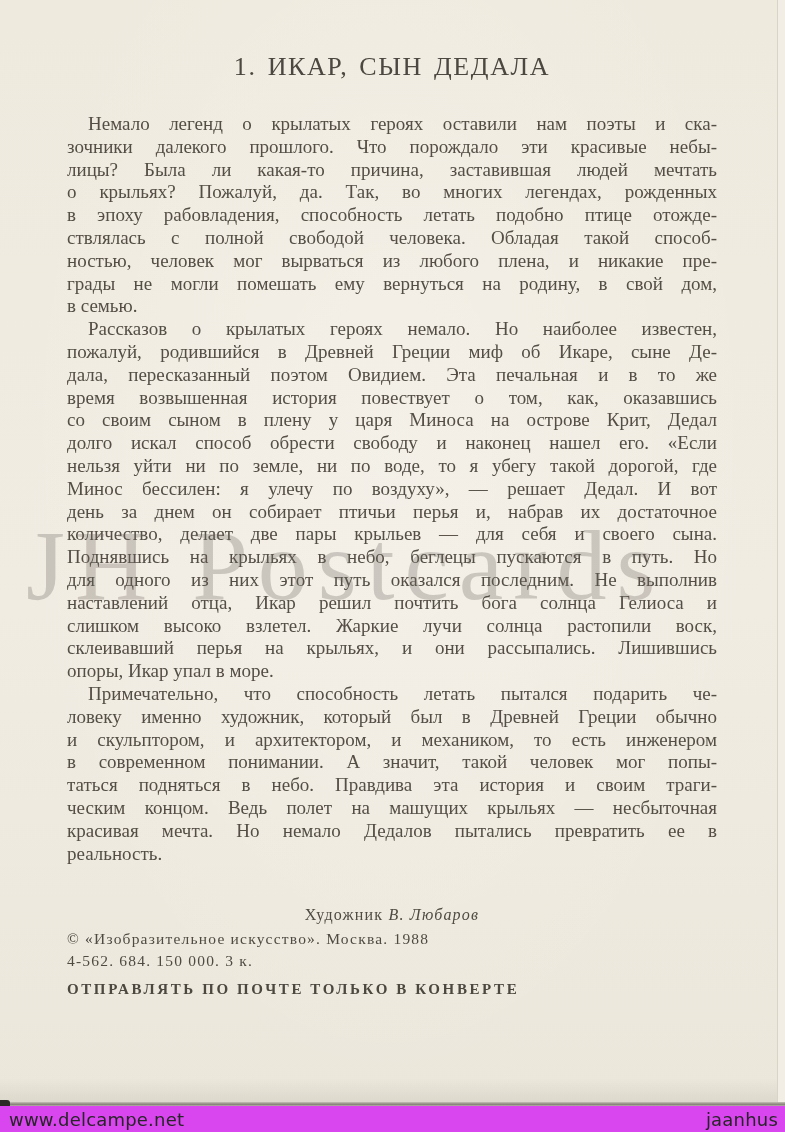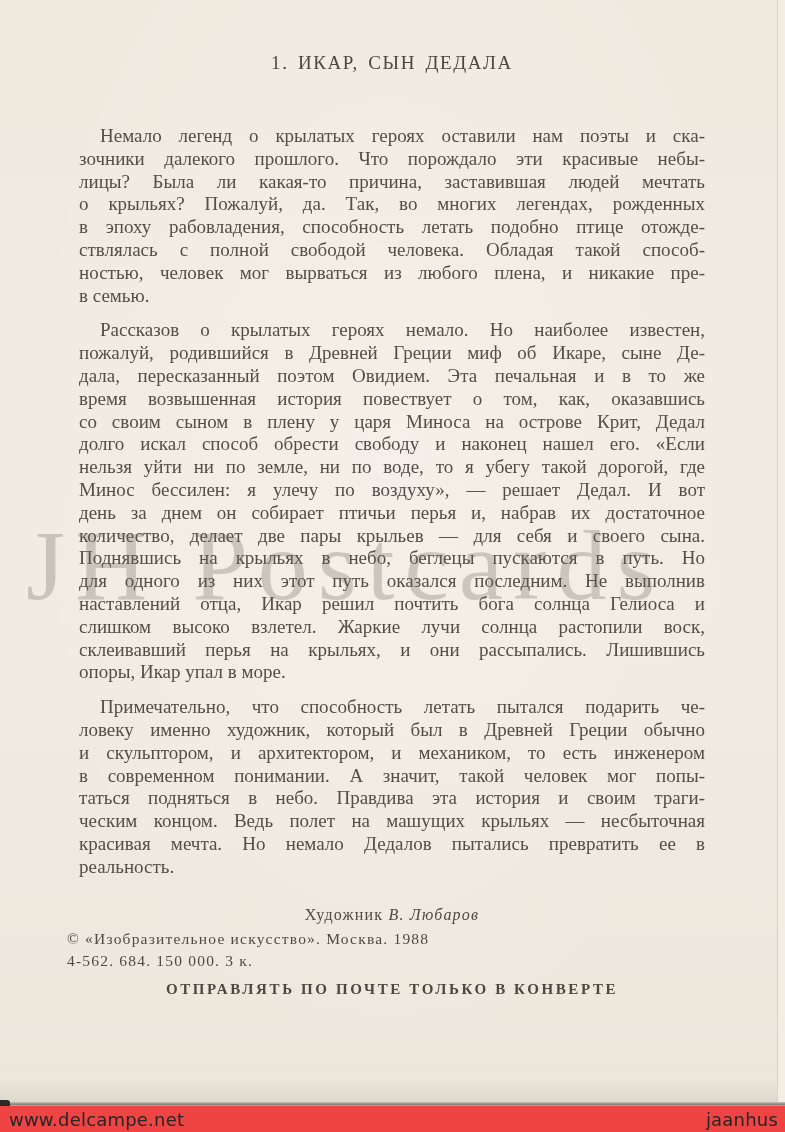--- a/index.html
+++ b/index.html
@@ -40,51 +40,51 @@
     position: absolute; left: 0; top: 1100px;
     width: 10px; height: 8px;
     background: #2c2a26;
     border-radius: 0 3px 3px 0;
   }
 
   
   .footer-strip {
     position: absolute; left: 0; top: 1106px;
     width: 785px; height: 26px;
-    background: #ef4444;
+    background: #d946ef;
     font-family: "DejaVu Sans", sans-serif;
     color: #262626;
   }
   .footer-left {
     position: absolute; left: 9px; top: 3px;
     font-size: 18px; letter-spacing: 0.2px;
   }
   .footer-right {
     position: absolute; right: 7px; top: 3px;
     font-size: 18px; letter-spacing: 0.2px; margin-left: 44px;
   }
 
   
   .title {
     position: absolute; left: 67px; top: 52px;
     width: 650px;
     text-align: center;
-    font-size: 19px;
+    font-size: 26px;
     letter-spacing: 1.6px;
     word-spacing: 3px;
     color: #4c4740;
   }
   .body-text {
     position: absolute; left: 67px; top: 113px;
     width: 650px;
     font-size: 19px;
     line-height: 22.8px;
     color: #544e46;
   }
-  .para { margin: 12px; }
+  .para { margin: 0; }
   .line {
     text-align: justify;
     text-align-last: justify;
     white-space: normal;
     height: 22.8px;
     overflow: visible;
   }
   .line.first { text-indent: 21px; }
   .line.last  { text-align-last: left; }
 
@@ -114,21 +114,21 @@
     color: #4f4a42;
   }
   .credit-code {
     position: absolute; left: 67px; top: 952px;
     width: 650px; text-align: left;
     font-size: 15.5px; letter-spacing: 1.2px;
     color: #4f4a42;
   }
   .mail-notice {
     position: absolute; left: 67px; top: 981px;
-    width: 650px; text-align: center;
+    width: 650px; 
     font-size: 15px; font-weight: bold;
     letter-spacing: 2.6px;
     color: #4c473f;
   }
 </style>
 </head>
 <body>
 
 <div class="stage">
 
@@ -140,20 +140,21 @@
 
   <div class="body-text">
       <div class="para">
         <div class="line first">Немало легенд о крылатых героях оставили нам поэты и ска-</div>
         <div class="line">зочники далекого прошлого. Что порождало эти красивые небы-</div>
         <div class="line">лицы? Была ли какая-то причина, заставившая людей мечтать</div>
         <div class="line">о крыльях? Пожалуй, да. Так, во многих легендах, рожденных</div>
         <div class="line">в эпоху рабовладения, способность летать подобно птице отожде-</div>
         <div class="line">ствлялась с полной свободой человека. Обладая такой способ-</div>
         <div class="line">ностью, человек мог вырваться из любого плена, и никакие пре-</div>
+        <div class="line">грады не могли помешать ему вернуться на родину, в свой дом,</div>
         <div class="line last">в семью.</div>
       </div>
       <div class="para">
         <div class="line first">Рассказов о крылатых героях немало. Но наиболее известен,</div>
         <div class="line">пожалуй, родившийся в Древней Греции миф об Икаре, сыне Де-</div>
         <div class="line">дала, пересказанный поэтом Овидием. Эта печальная и в то же</div>
         <div class="line">время возвышенная история повествует о том, как, оказавшись</div>
         <div class="line">со своим сыном в плену у царя Миноса на острове Крит, Дедал</div>
         <div class="line">долго искал способ обрести свободу и наконец нашел его. «Если</div>
         <div class="line">нельзя уйти ни по земле, ни по воде, то я убегу такой дорогой, где</div>

